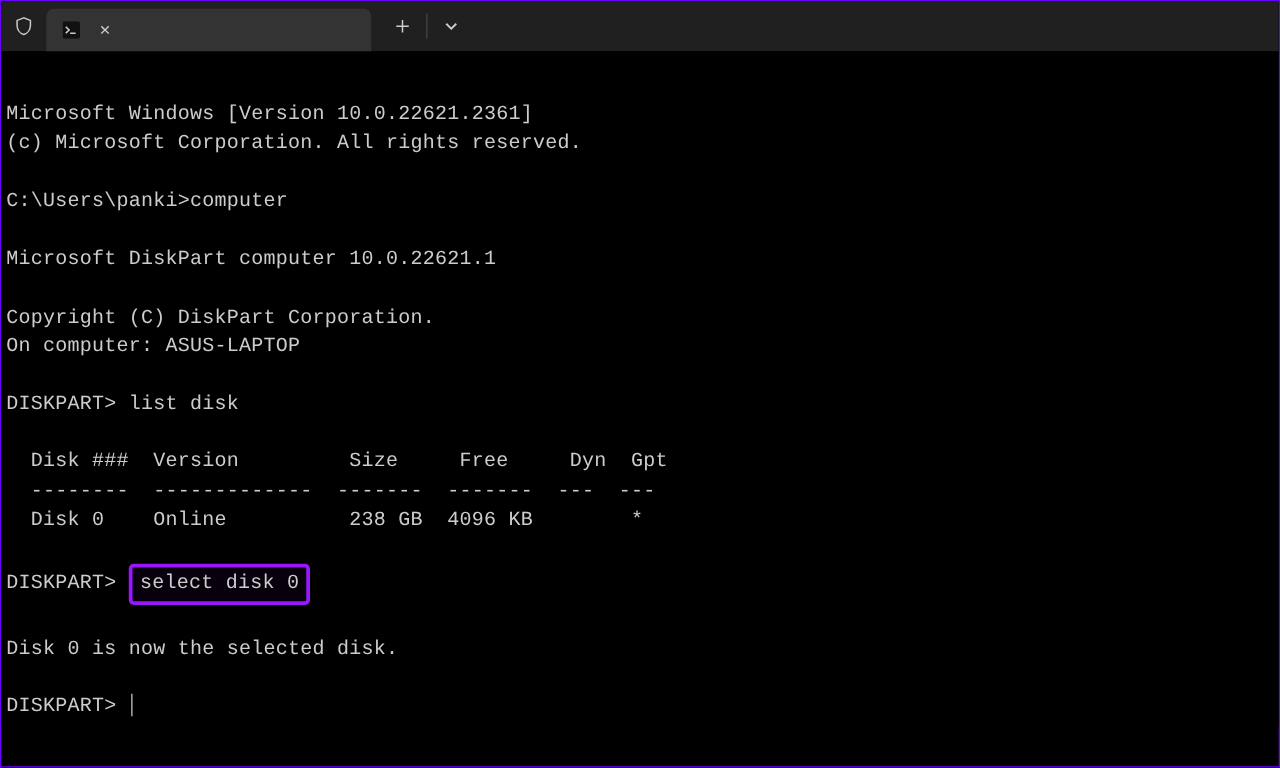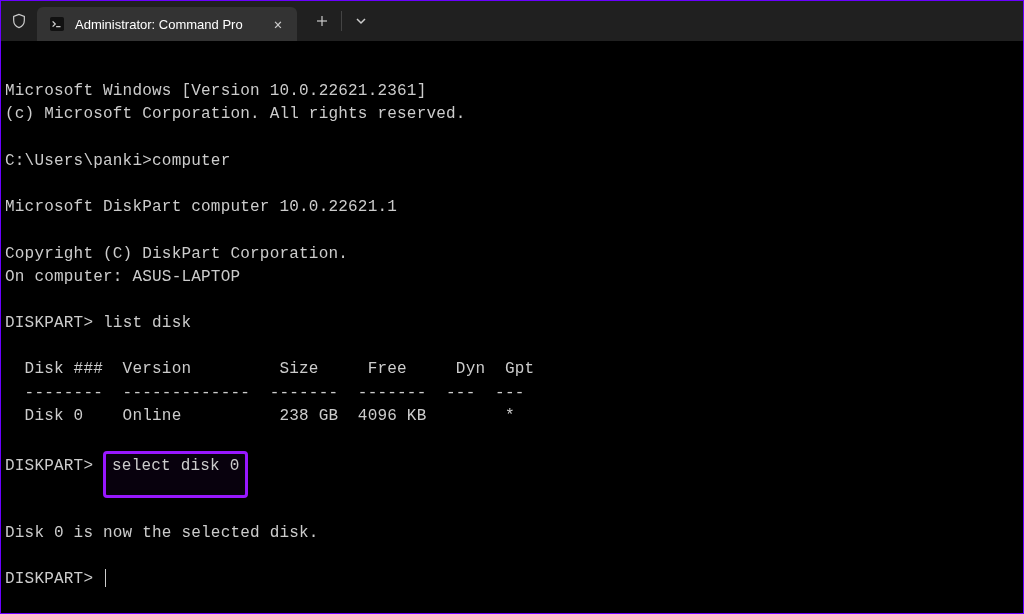--- a/index.html
+++ b/index.html
@@ -93,21 +93,21 @@
       padding: 16px 4px 4px 4px;
       background: #000000;
       line-height: 1.45;
       white-space: pre;
       letter-spacing: 0.2px;
     }
     .highlight-box {
       border: 3px solid #9817ff;
       background: rgba(152, 23, 255, 0.05);
       border-radius: 4px;
-      padding: 1px 6px 17px 6px;
+      padding: 1px 6px 3px 6px;
       display: inline-block;
       font-family: Liberation Mono, monospace;
     }
     .cursor {
       display: inline-block;
       width: 1px;
       height: 18px;
       background: #cccccc;
       vertical-align: middle;
       margin-left: 2px;
@@ -125,21 +125,20 @@
     </svg>
   </span>
   <div class="tab">
     <span class="tab-icon">
       <svg width="14" height="14" viewBox="0 0 16 16">
         <rect x="0" y="0" width="16" height="16" rx="2" fill="#111"></rect>
         <path d="M3 5 L6 8 L3 11" stroke="#ccc" stroke-width="1.5" fill="none"></path>
         <line x1="7" y1="11" x2="12" y2="11" stroke="#ccc" stroke-width="1.5"></line>
       </svg>
     </span>
-    <span class="tab-title">Administrator: Command Pro</span>
     <span class="tab-close">✕</span>
   </div>
   <div class="titlebar-buttons">
     <div class="titlebar-btn">
       <svg width="12" height="12" viewBox="0 0 12 12" stroke="currentColor" stroke-width="1.2">
         <line x1="6" y1="1" x2="6" y2="11"></line>
         <line x1="1" y1="6" x2="11" y2="6"></line>
       </svg>
     </div>
     <div class="divider"></div>

